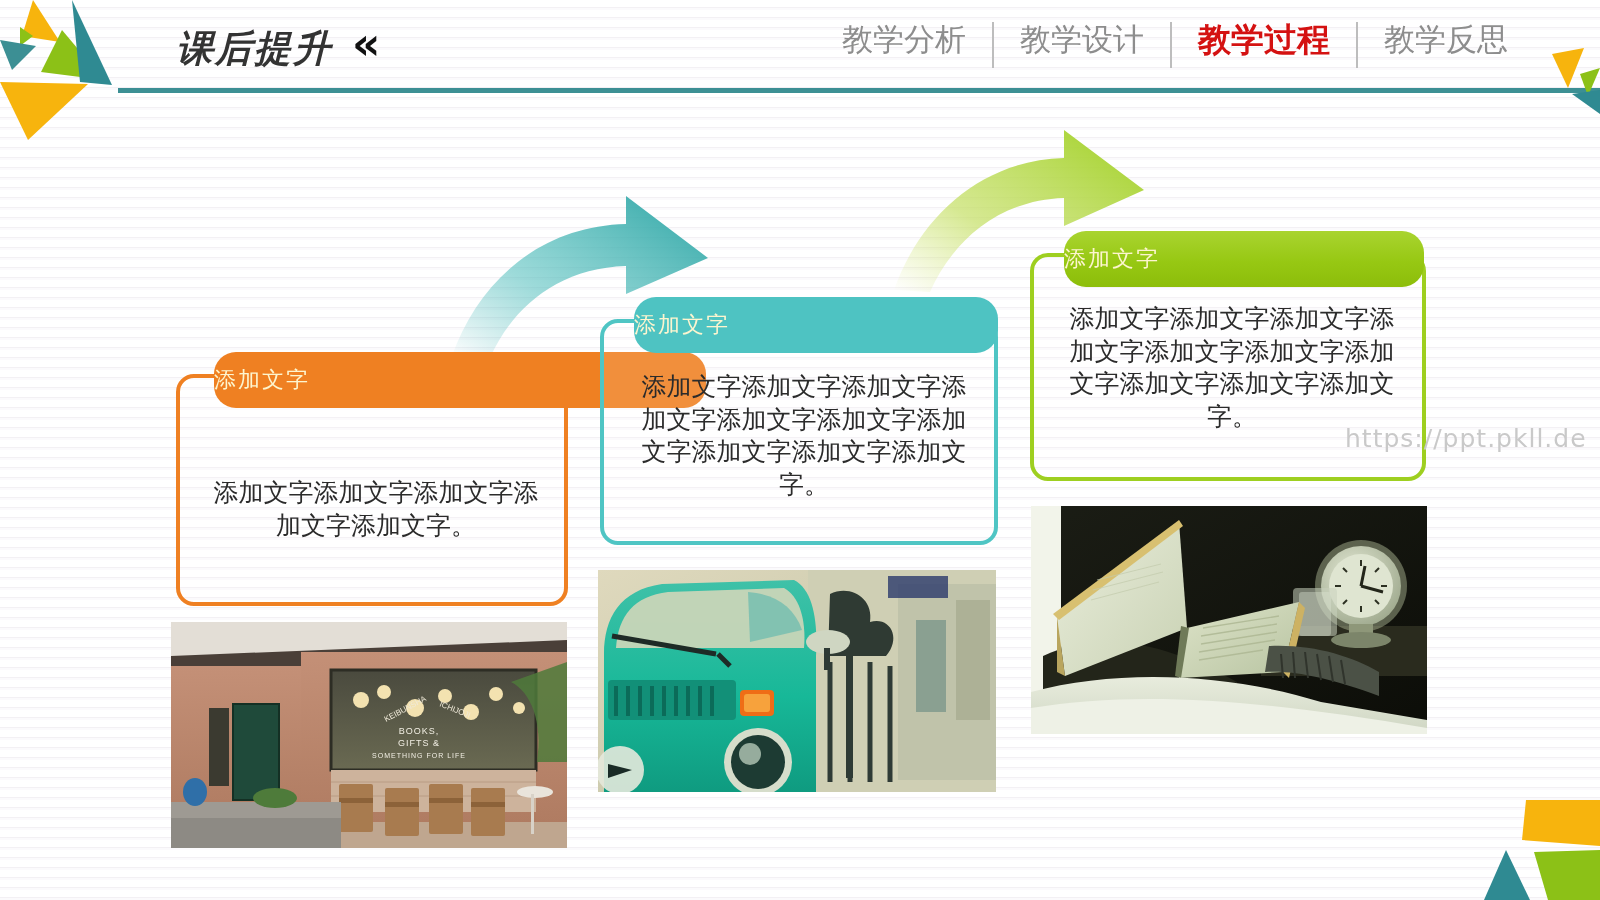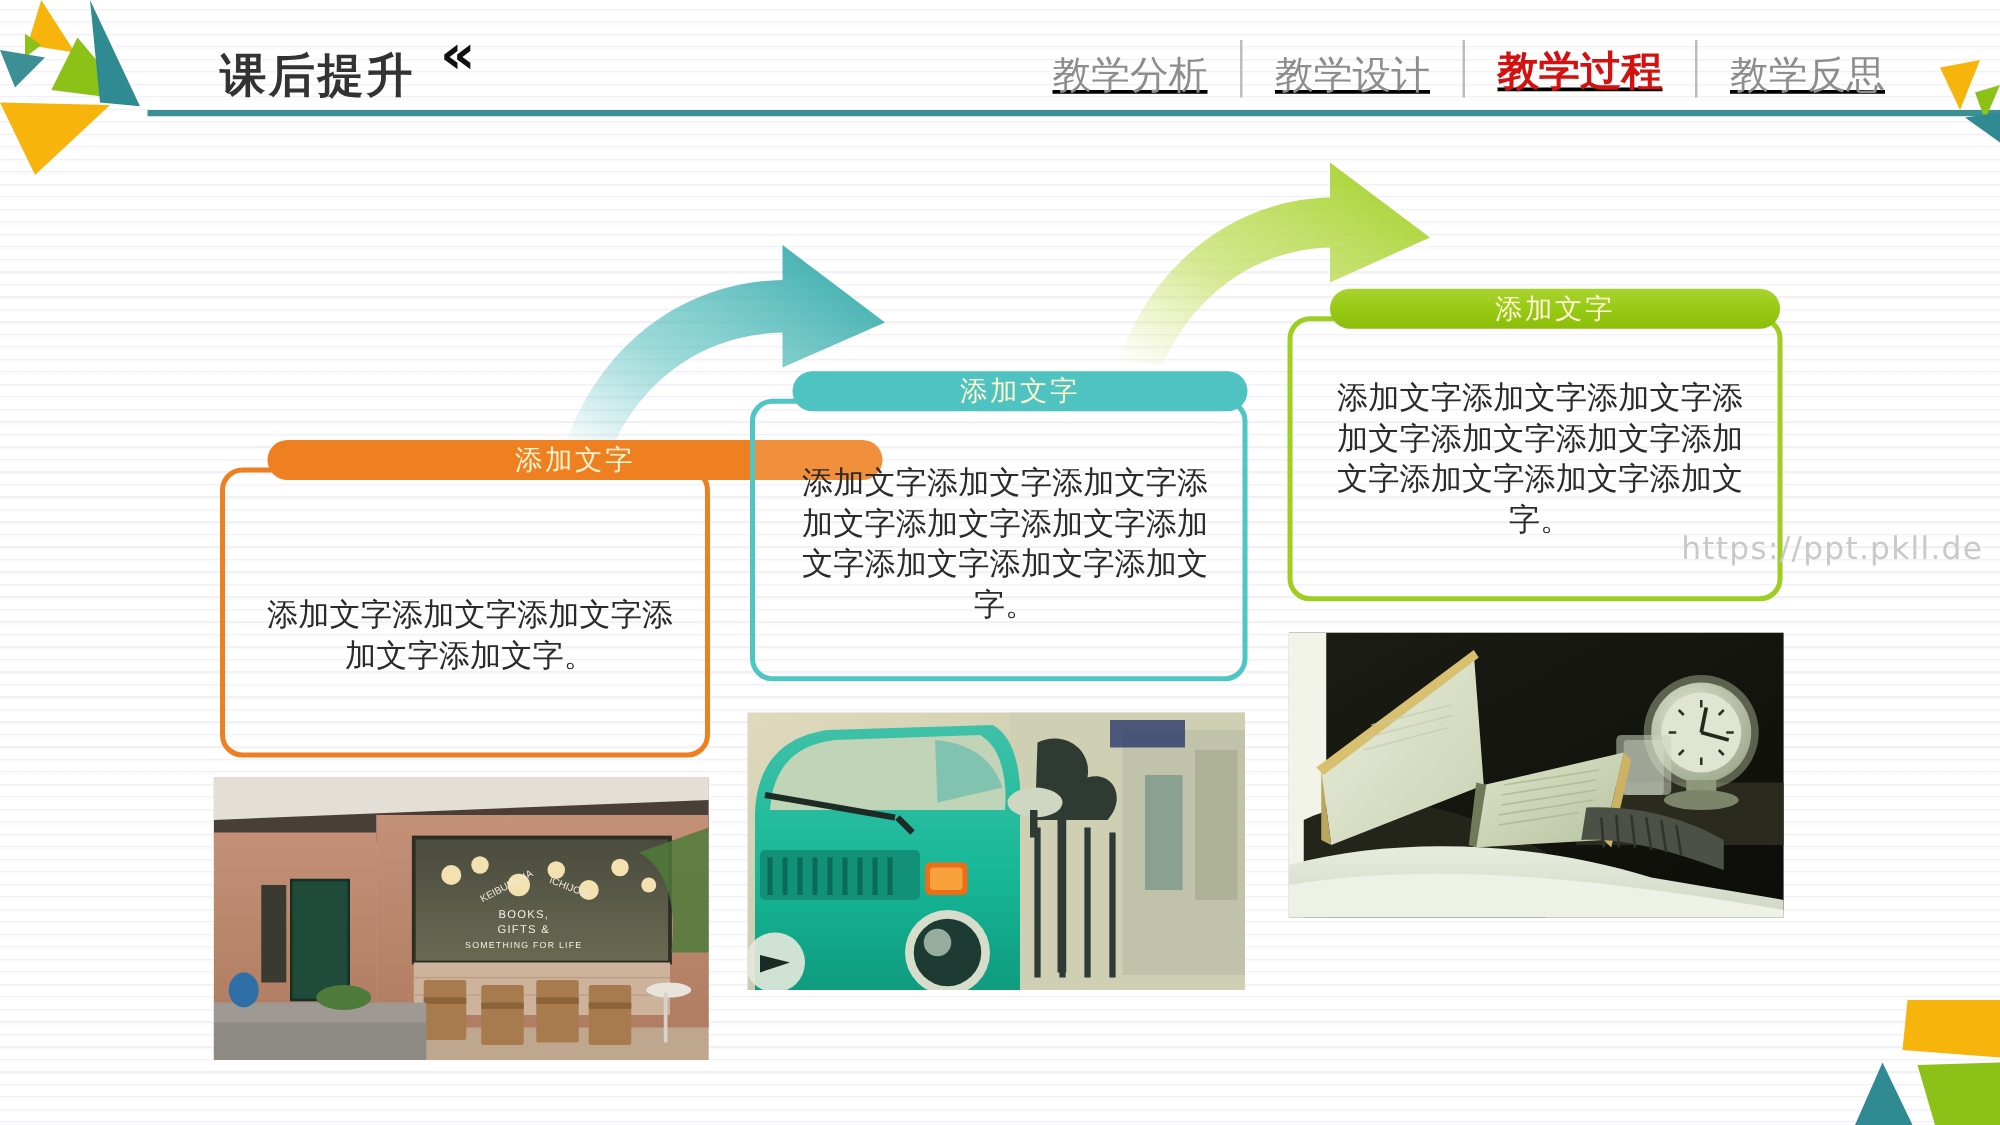--- a/index.html
+++ b/index.html
@@ -18,33 +18,34 @@
         #fbfafc 8px,#fbfafc 10px
       );
   }
   .deco-tl{position:absolute;left:0;top:0;width:150px;height:160px;}
   .deco-tr{position:absolute;right:0;top:38px;width:120px;height:90px;}
   .deco-br{position:absolute;right:0;bottom:0;width:170px;height:100px;}
 
   
   #header{position:absolute;left:0;top:0;width:1600px;height:96px;}
   #page-title{
-    position:absolute;left:176px;top:36px;
+    position:absolute;left:176px;top:24px;
     font-size:37px;font-weight:bold;color:#333333;
     letter-spacing:2px;white-space:nowrap;
     font-family:"Liberation Sans","DejaVu Sans",sans-serif;
+    font-style:italic;
   }
   #chevron{
     position:absolute;left:352px;top:22px;
     font-size:44px;font-weight:bold;color:#111111;line-height:1;
     font-family:"DejaVu Sans",sans-serif;
   }
   #tabs{
     position:absolute;right:66px;top:22px;
-    display:flex;align-items:flex-end;height:56px;text-decoration:underline;
+    display:flex;align-items:flex-start;height:56px;
   }
   .tab{
     font-family:"Liberation Serif","DejaVu Serif",serif;
     font-size:31px;color:#8d8d8d;white-space:nowrap;
     padding:0 26px;line-height:1.15;
   }
   .tab.active{color:#d41111;font-weight:bold;font-size:33px;}
   .tab-sep{width:2px;height:46px;background:#bdbdbd;}
   #header-rule{
     position:absolute;left:118px;top:88px;width:1482px;height:5px;
@@ -55,22 +56,22 @@
   .arrow{position:absolute;}
 
   
   .card{position:absolute;box-sizing:border-box;background:transparent;}
   .card-frame{
     position:absolute;left:0;top:22px;right:0;bottom:0;
     border-style:solid;border-width:4px;border-radius:18px;
     background:rgba(255,255,255,0.12);
   }
   .card-pill{
-    position:absolute;top:0;height:32px;border-radius:22px;
-    display:flex;align-items:center;justify-content:center;
+    position:absolute;top:0;height:56px;border-radius:22px;
+    display:flex;align-items:center;
   }
   .card-pill span{
     font-family:"Liberation Serif","DejaVu Serif",serif;
     font-size:22px;color:#fdf5cf;letter-spacing:2px;
   }
   .card-body{
     position:absolute;
     font-family:"Liberation Serif","DejaVu Serif",serif;
     color:#2b2b2b;
     line-height:1.30;

